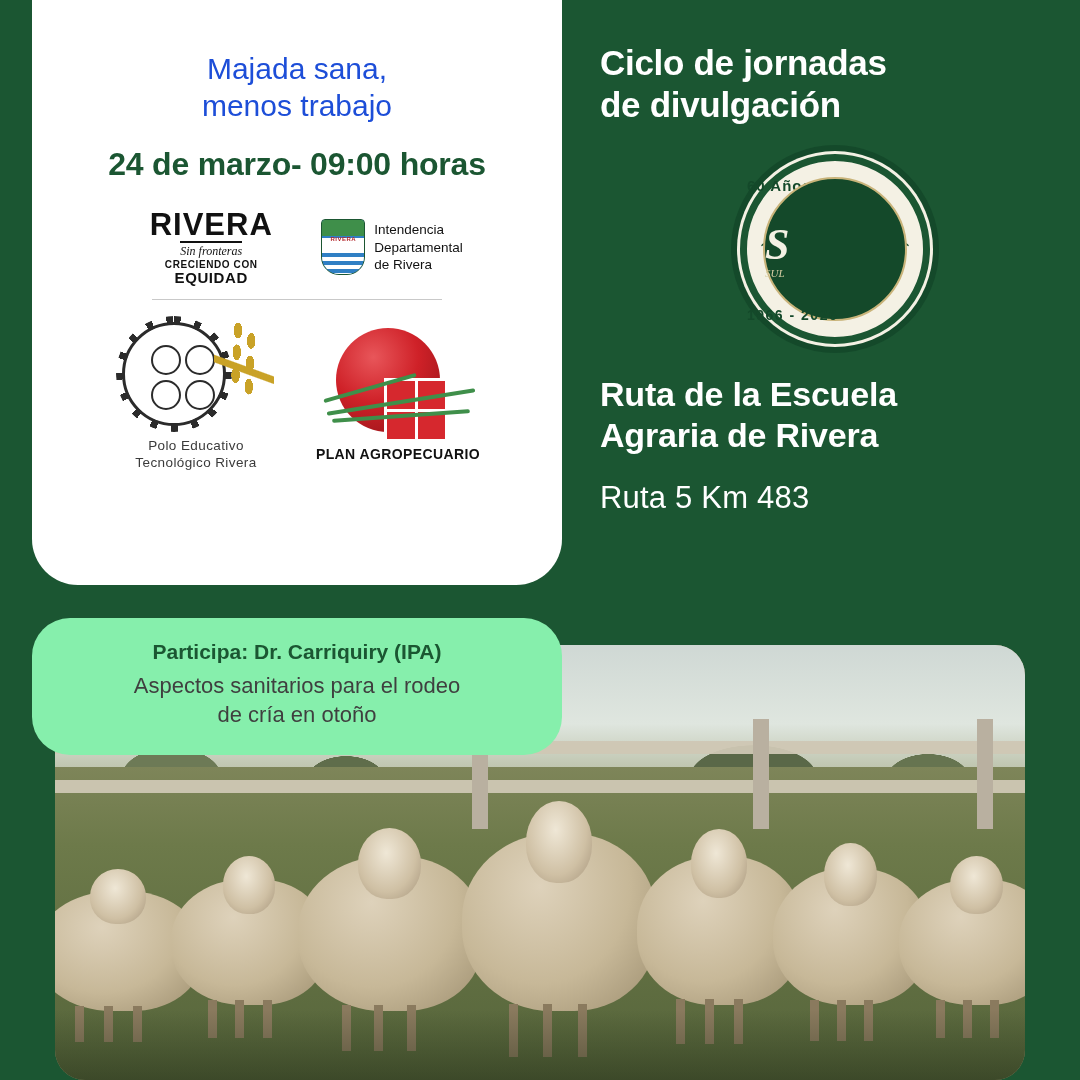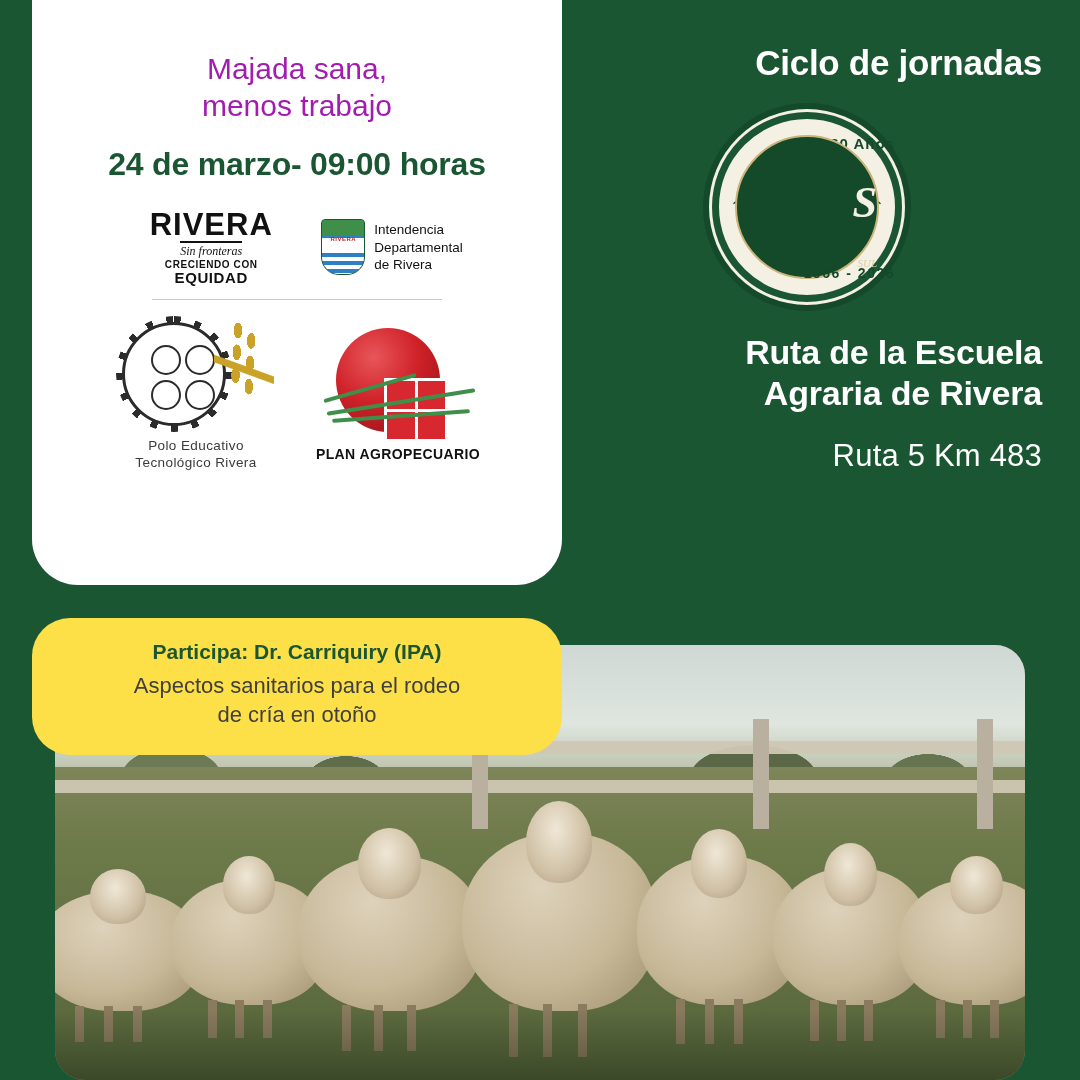--- a/index.html
+++ b/index.html
@@ -27,21 +27,21 @@
   }
   .title {
     color: #1b5632;
     font-size: 41px;
     font-weight: bold;
     line-height: 1.13;
     letter-spacing: -0.3px;
     margin-top: 28px;
   }
   .subtitle {
-    color: #a21caf;
+    color: #1d4ed8;
     font-size: 30px;
     line-height: 1.22;
     margin-top: 36px;
     font-weight: 400;
   }
   .datetime {
     color: #1b5632;
     font-size: 32px;
     font-weight: bold;
     margin-top: 22px;
@@ -185,23 +185,23 @@
   .pl2 { left: 14px; top: 88px; width: 138px; transform: rotate(-4deg); }
   .pl3 { left: 4px; top: 60px; width: 96px; transform: rotate(-16deg); }
   .plan-text {
     font-size: 14px; color: #111; font-weight: bold;
     letter-spacing: 0.4px; margin-top: 2px;
   }
 
   
   .right-col {
     position: absolute;
-    left: 572px; top: 42px;
+    left: 600px; top: 42px;
     width: 470px;
-    text-align: right;
+    text-align: left;
     color: #ffffff;
   }
   .r-title {
     font-size: 35px; font-weight: bold; line-height: 1.2;
     letter-spacing: -0.3px;
   }
   .seal-wrap { margin-top: 28px; display: flex; justify-content: center; }
   .seal {
     width: 190px; height: 190px; border-radius: 50%;
     background: #f4f1e4;
@@ -218,21 +218,20 @@
     position: absolute; left: 0; right: 0; top: 50%;
     transform: translateY(-58%);
     color: #f4f1e4;
     font-family: "Liberation Serif", serif;
     font-size: 44px; font-style: italic; font-weight: bold;
   }
   .seal-sub {
     position: absolute; left: 0; right: 0; top: 63%;
     color: #d9cfa5; font-size: 11px; font-style: italic;
     font-family: "Liberation Serif", serif;
-    margin-top: 32px;
   }
   .seal-top {
     position: absolute; left: 0; right: 0; top: 16px;
     color: #14492a; font-size: 15px; font-weight: bold;
     letter-spacing: 1px;
   }
   .seal-bottom {
     position: absolute; left: 0; right: 0; bottom: 14px;
     color: #14492a; font-size: 14px; font-weight: bold;
     letter-spacing: 1.5px;
@@ -252,21 +251,21 @@
     margin-top: 24px;
     font-size: 31px; font-weight: 400;
     letter-spacing: 0.2px;
   }
 
   
   .speaker-card {
     position: absolute;
     left: 32px; top: 618px;
     width: 530px;
-    background: #fde047;
+    background: #86efac;
     border-radius: 38px;
     padding: 22px 34px 26px 34px;
     text-align: center;
   }
   .speaker-name {
     color: #1b5632; font-size: 21px; font-weight: bold;
   }
   .speaker-topic {
     color: #3f3f3f; font-size: 22px; line-height: 1.3;
     margin-top: 8px;
@@ -406,20 +405,21 @@
           </div>
           <div class="plan-text">PLAN AGROPECUARIO</div>
         </div>
       </div>
     </div>
   </div>
 
   <div class="right-col">
     <div class="r-title">
       <span>Ciclo de jornadas</span><br>
+      <span>de divulgación</span>
     </div>
 
     <div class="seal-wrap">
       <div class="seal">
         <div class="seal-top">60 Años</div>
         <div class="seal-arc-l"></div>
         <div class="seal-arc-r"></div>
         <div class="seal-inner">
           <div class="seal-mono">S</div>
           <div class="seal-sub">SUL</div>

